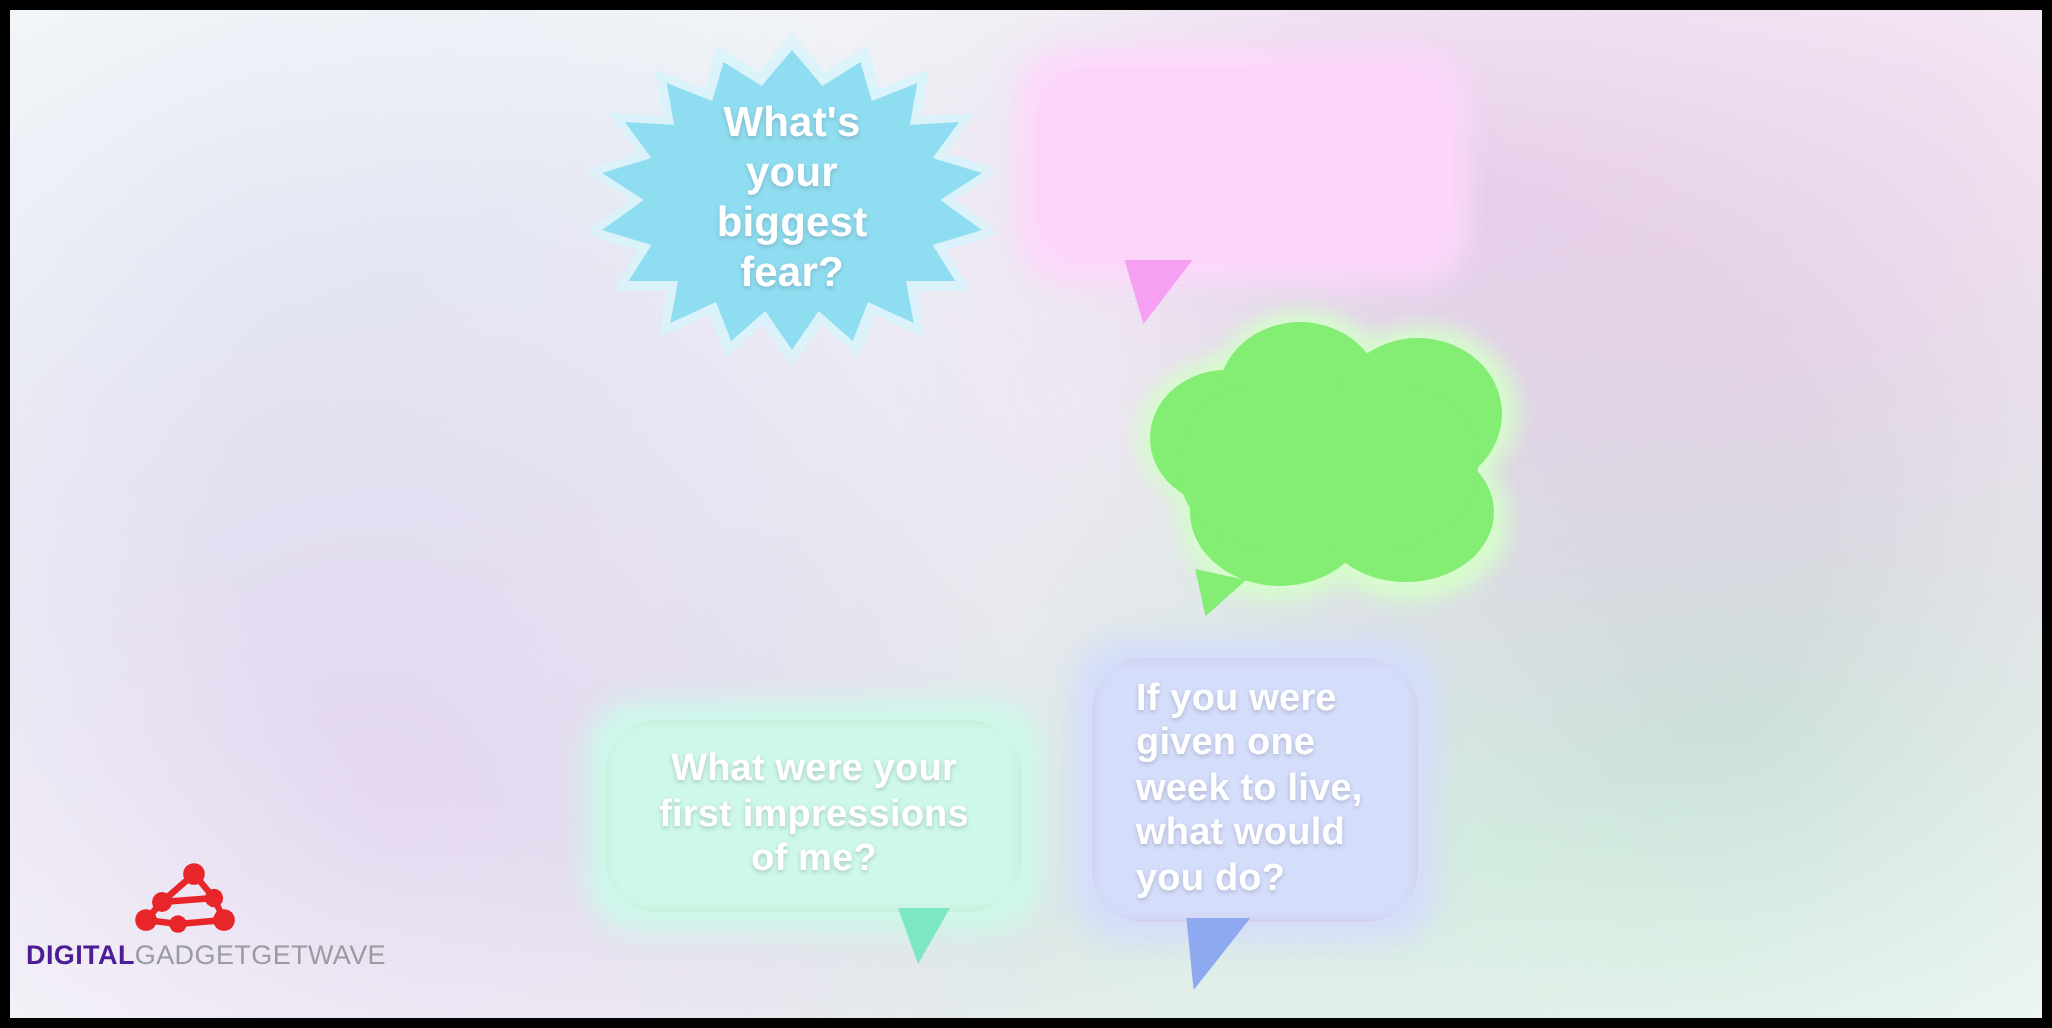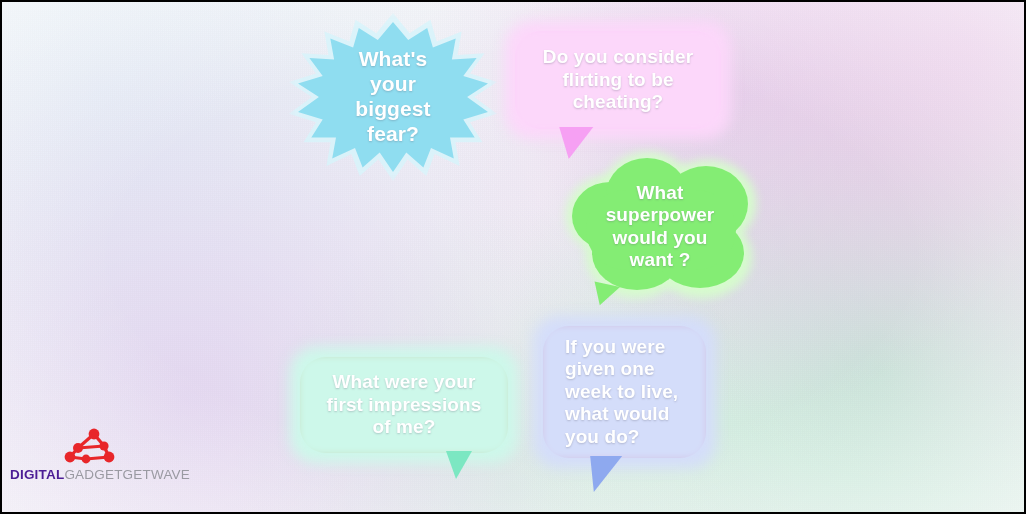--- a/index.html
+++ b/index.html
@@ -4,21 +4,21 @@
 <style>
   html,body{margin:0;padding:0;}
   body{
     width:1026px;height:514px;overflow:hidden;
     font-family:"Liberation Sans", sans-serif;
     background:#ffffff;
   }
   #canvas{
     position:relative;width:1026px;height:514px;overflow:hidden;
     background:#f4f3f6;
-    border:2px solid #000000;
+    border:5px solid #000000;
     box-sizing:border-box;
   }
   
   .bg-layer{position:absolute;inset:0;pointer-events:none;}
   .bg-base{
     background:
       radial-gradient(circle at 95% 8%,  rgba(236,196,232,0.75) 0%, rgba(236,196,232,0) 42%),
       radial-gradient(circle at 72% 18%, rgba(226,188,236,0.45) 0%, rgba(226,188,236,0) 38%),
       radial-gradient(circle at 18% 78%, rgba(222,200,238,0.60) 0%, rgba(222,200,238,0) 45%),
       radial-gradient(circle at 86% 72%, rgba(176,230,202,0.70) 0%, rgba(176,230,202,0) 40%),
@@ -152,42 +152,35 @@
     <div class="shape" style="background:#8fddf0"></div>
     <div class="txt">What's
 your
 biggest
 fear?</div>
   </div>
 
   <div class="bubble rect" id="b-pink" style="background:#f6a0f3">
     <div class="halo rect" style="background:#fcd7fa"></div>
     <div class="tail"></div>
-    <div class="txt">Do you consider
-flirting to be
-cheating?</div>
   </div>
 
   <div class="bubble" id="b-cloud">
     <div class="blob-glow" style="left:-8px;top:12px;width:88px;height:78px;"></div>
     <div class="blob-glow" style="left:28px;top:-12px;width:92px;height:84px;"></div>
     <div class="blob-glow" style="left:86px;top:-4px;width:96px;height:86px;"></div>
     <div class="blob-glow" style="left:12px;top:48px;width:100px;height:86px;"></div>
     <div class="blob-glow" style="left:78px;top:52px;width:100px;height:82px;"></div>
     <div class="blob" style="left:-2px;top:18px;width:76px;height:68px;"></div>
     <div class="blob" style="left:32px;top:-6px;width:82px;height:74px;"></div>
     <div class="blob" style="left:90px;top:2px;width:84px;height:76px;"></div>
     <div class="blob" style="left:18px;top:52px;width:90px;height:74px;"></div>
     <div class="blob" style="left:82px;top:54px;width:88px;height:70px;"></div>
     <div class="blob" style="left:12px;top:26px;width:150px;height:80px;border-radius:44px;"></div>
     <div class="tail"></div>
-    <div class="txt">What
-superpower
-would you
-want ?</div>
   </div>
 
 
   <div class="bubble rect" id="b-mint" style="background:#a16207">
     <div class="halo rect" style="background:#cdf8ea"></div>
     <div class="tail"></div>
     <div class="txt">What were your
 first impressions
 of me?</div>
   </div>

